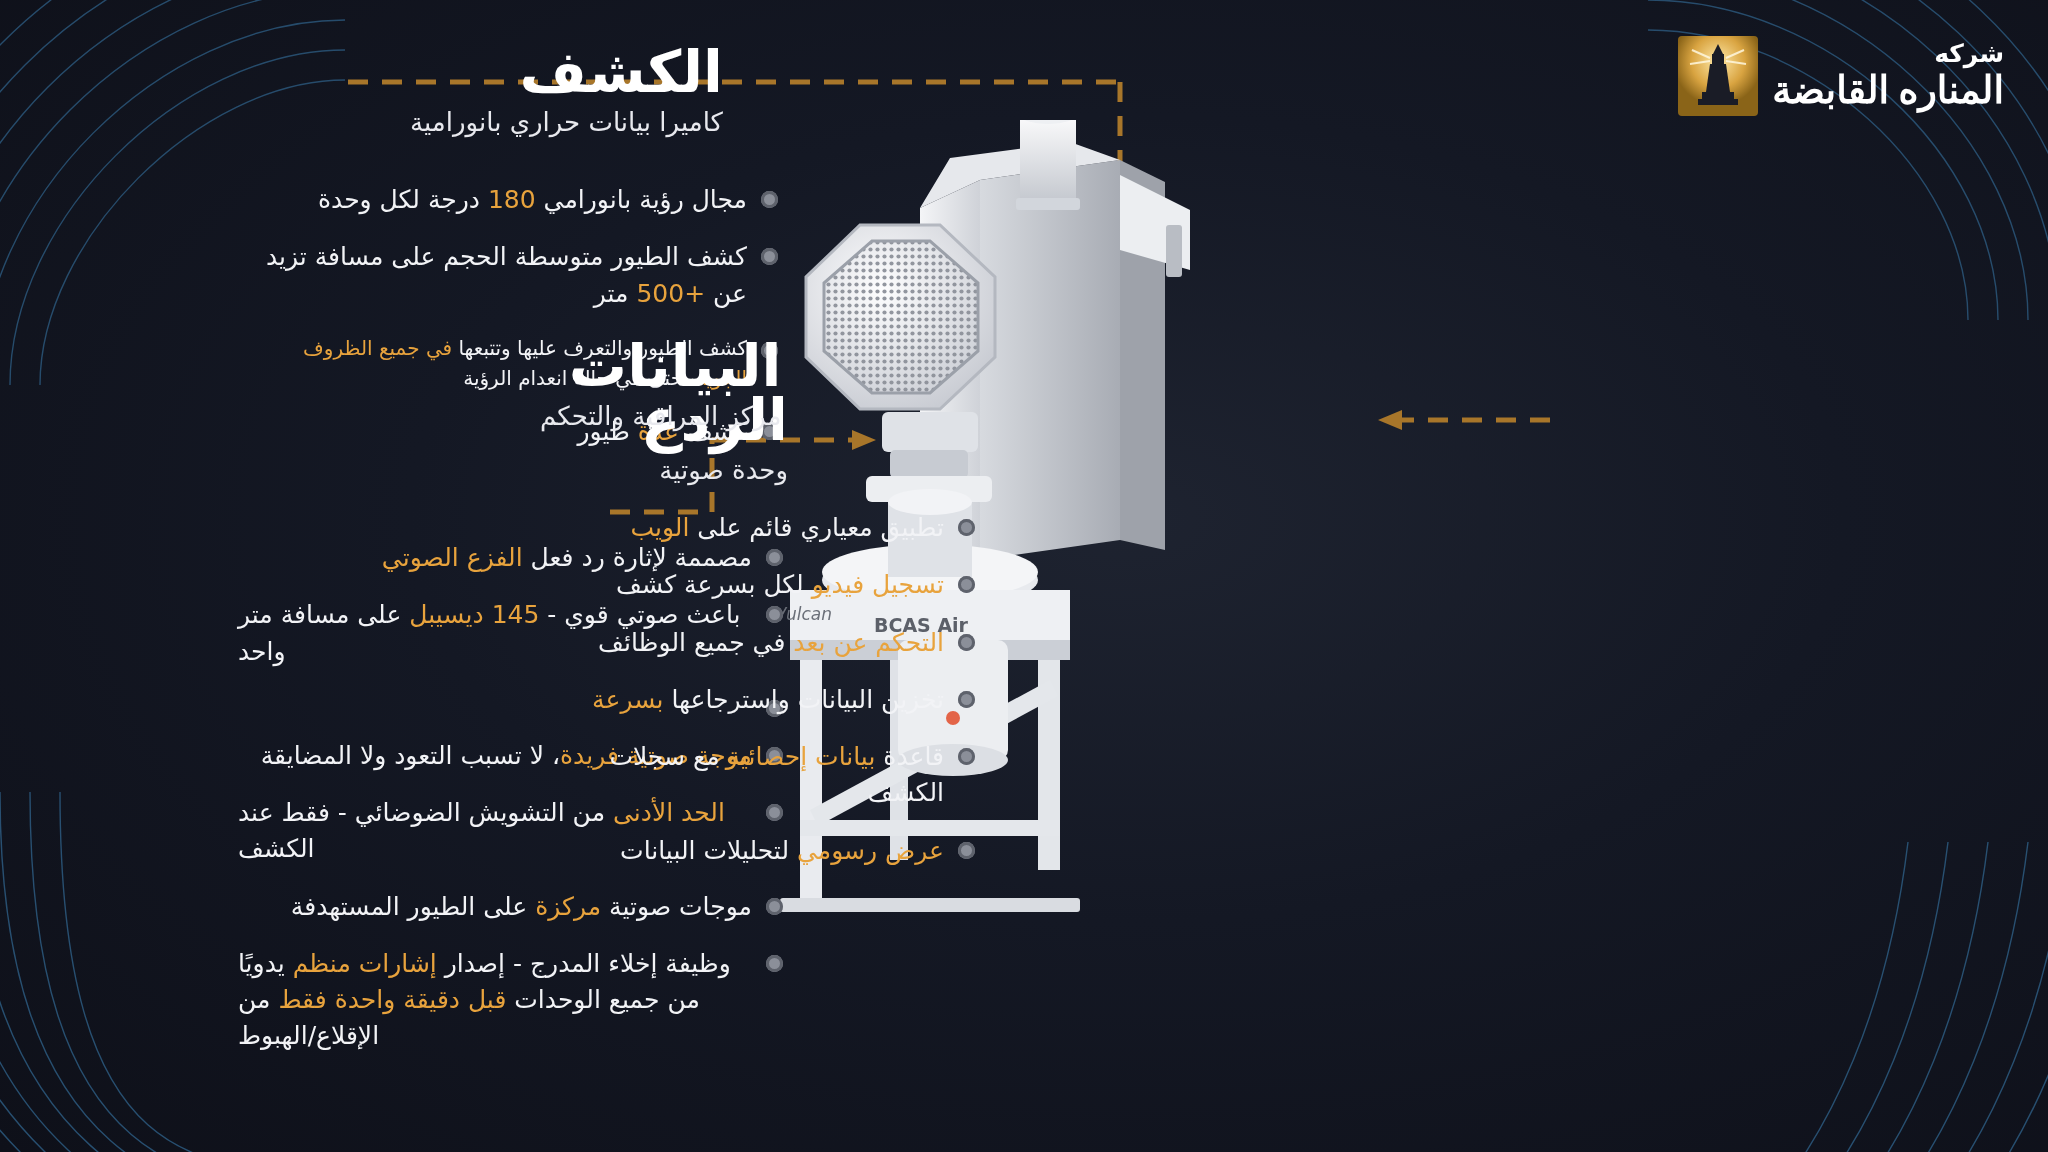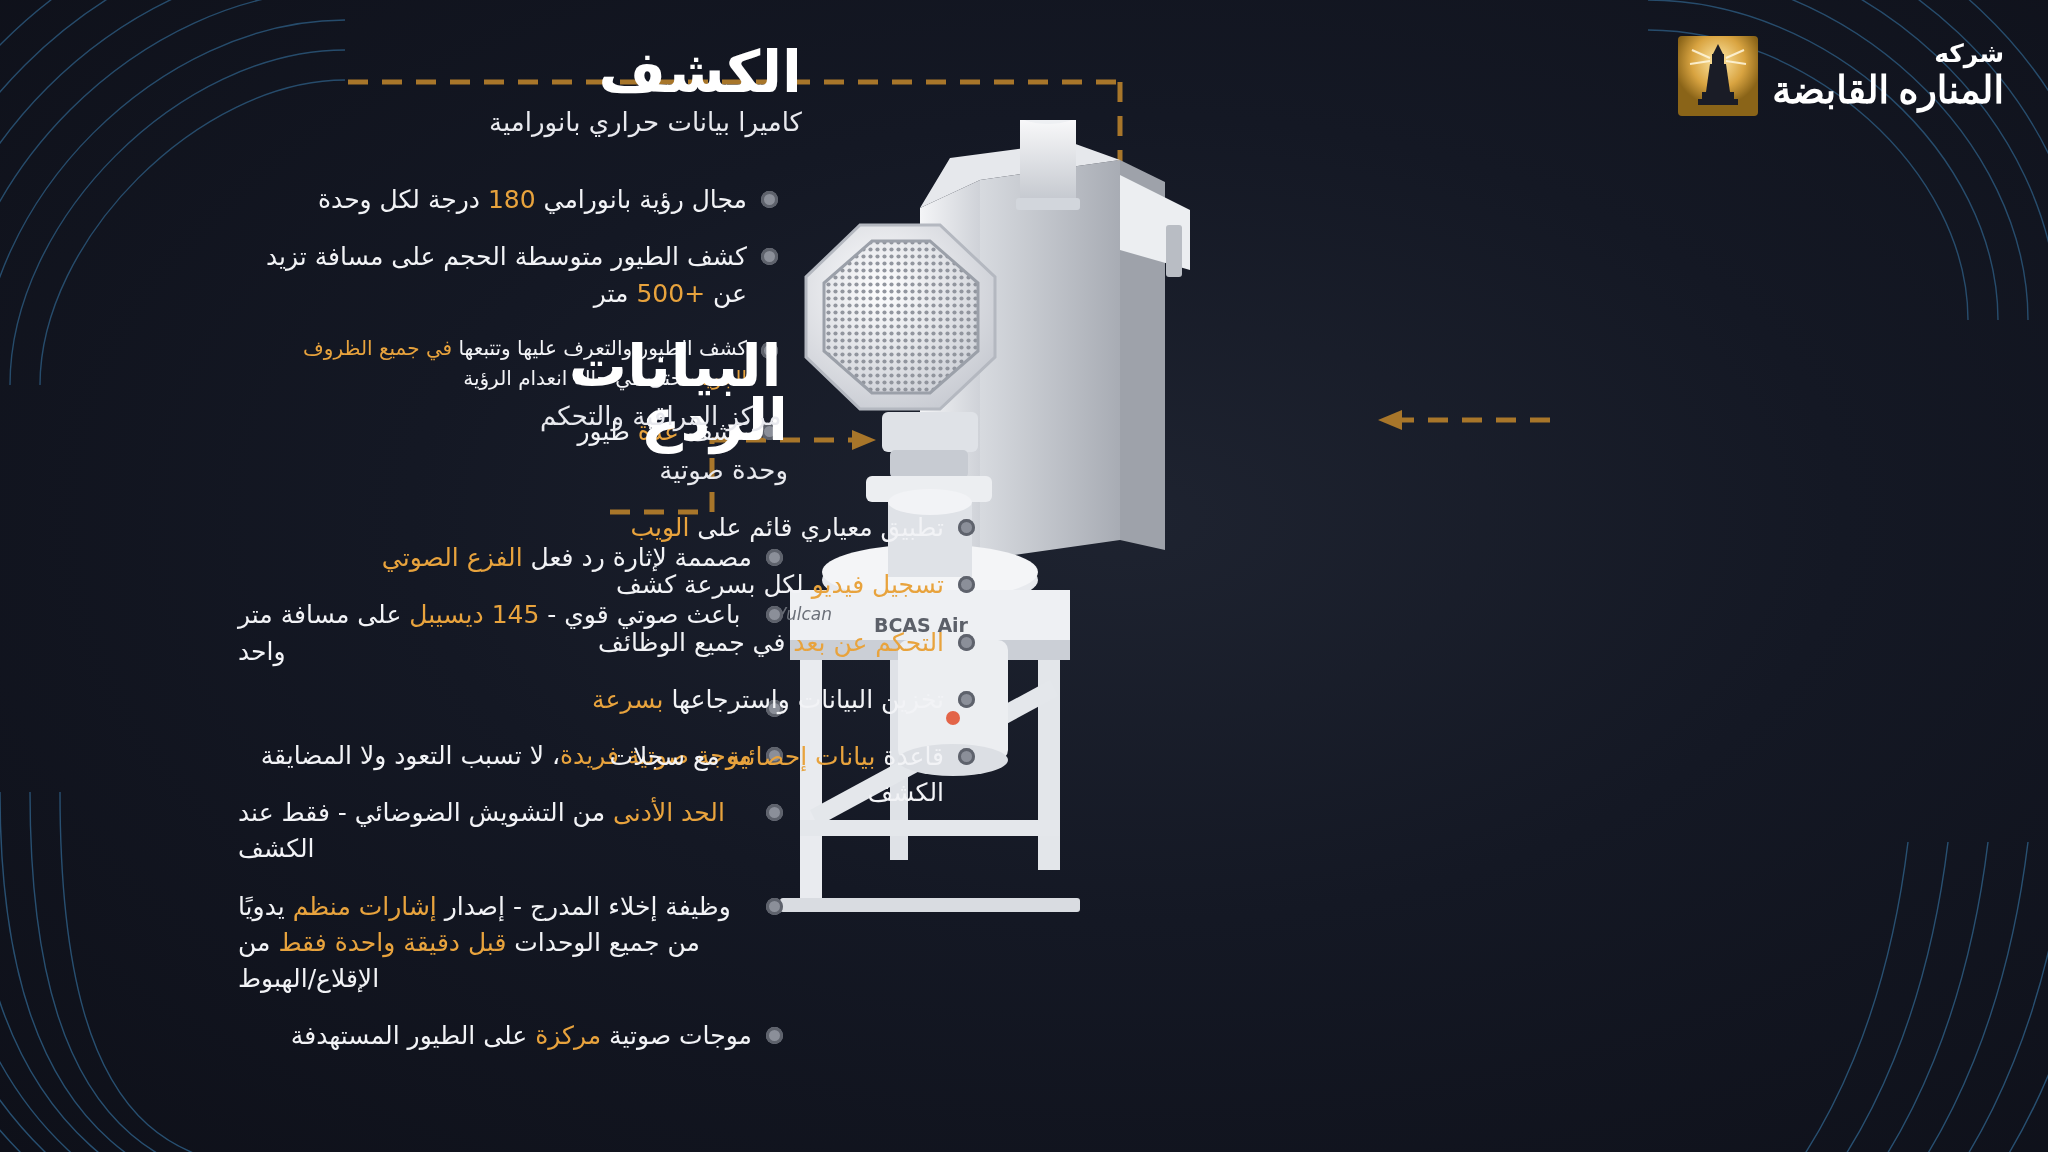--- a/index.html
+++ b/index.html
@@ -82,21 +82,21 @@
   }
   .btext {
     color: #f2f3f6;
     font-size: 25px;
     line-height: 1.45;
   }
   .btext.small { font-size: 20px; line-height: 1.5; }
   .hl-orange { color: #e8a33d; }
 
   
-  #detect-head { top: 42px; right: 1246px; text-align: right; }
+  #detect-head { top: 42px; right: 1325px; text-align: right; }
   #detect-list { position: absolute; top: 182px; right: 1270px; width: 520px; text-align: right; }
 
   
   #deter-head { top: 390px; right: 1260px; text-align: right; }
   #deter-list { position: absolute; top: 540px; right: 1265px; width: 545px; text-align: left; }
 
   
   #data-head { top: 336px; left: 540px; right: auto; text-align: right; }
   #data-list { position: absolute; top: 510px; left: 555px; width: 420px; text-align: right; }
   #data-list li { justify-content: flex-start; }
@@ -327,25 +327,25 @@
       <li>
         <span class="dot"></span>
         <span class="btext"><span class="hl-orange">موجة صوتية فريدة</span><span>، لا تسبب التعود ولا المضايقة</span></span>
       </li>
       <li>
         <span class="dot"></span>
         <span class="btext"><span class="hl-orange">الحد الأدنى</span><span> من التشويش الضوضائي - فقط عند الكشف</span></span>
       </li>
       <li>
         <span class="dot"></span>
+        <span class="btext"><span>موجات صوتية </span><span class="hl-orange">مركزة</span><span> على الطيور المستهدفة</span></span>
+      </li>
+      <li>
+        <span class="dot"></span>
         <span class="btext"><span>وظيفة إخلاء المدرج - إصدار </span><span class="hl-orange">إشارات منظم</span><span> يدويًا من جميع الوحدات </span><span class="hl-orange">قبل دقيقة واحدة فقط</span><span> من الإقلاع/الهبوط</span></span>
-      </li>
-      <li>
-        <span class="dot"></span>
-        <span class="btext"><span>موجات صوتية </span><span class="hl-orange">مركزة</span><span> على الطيور المستهدفة</span></span>
       </li>
     </ul>
 
   <div class="sec-head" id="data-head">
     <div class="sec-title">البيانات</div>
     <div class="sec-sub">مركز المراقبة والتحكم</div>
   </div>
   <ul class="bullets" id="data-list">
       <li>
         <span class="dot"></span>
@@ -360,15 +360,19 @@
         <span class="btext"><span class="hl-orange">التحكم عن بعد</span><span> في جميع الوظائف</span></span>
       </li>
       <li>
         <span class="dot"></span>
         <span class="btext"><span>تخزين البيانات واسترجاعها </span><span class="hl-orange">بسرعة</span></span>
       </li>
       <li>
         <span class="dot"></span>
         <span class="btext"><span>قاعدة </span><span class="hl-orange">بيانات إحصائية</span><span> مع سجلات الكشف</span></span>
       </li>
+      <li>
+        <span class="dot"></span>
+        <span class="btext"><span class="hl-orange">عرض رسومي</span><span> لتحليلات البيانات</span></span>
+      </li>
     </ul>
 
 </div>
 
 </body></html>

